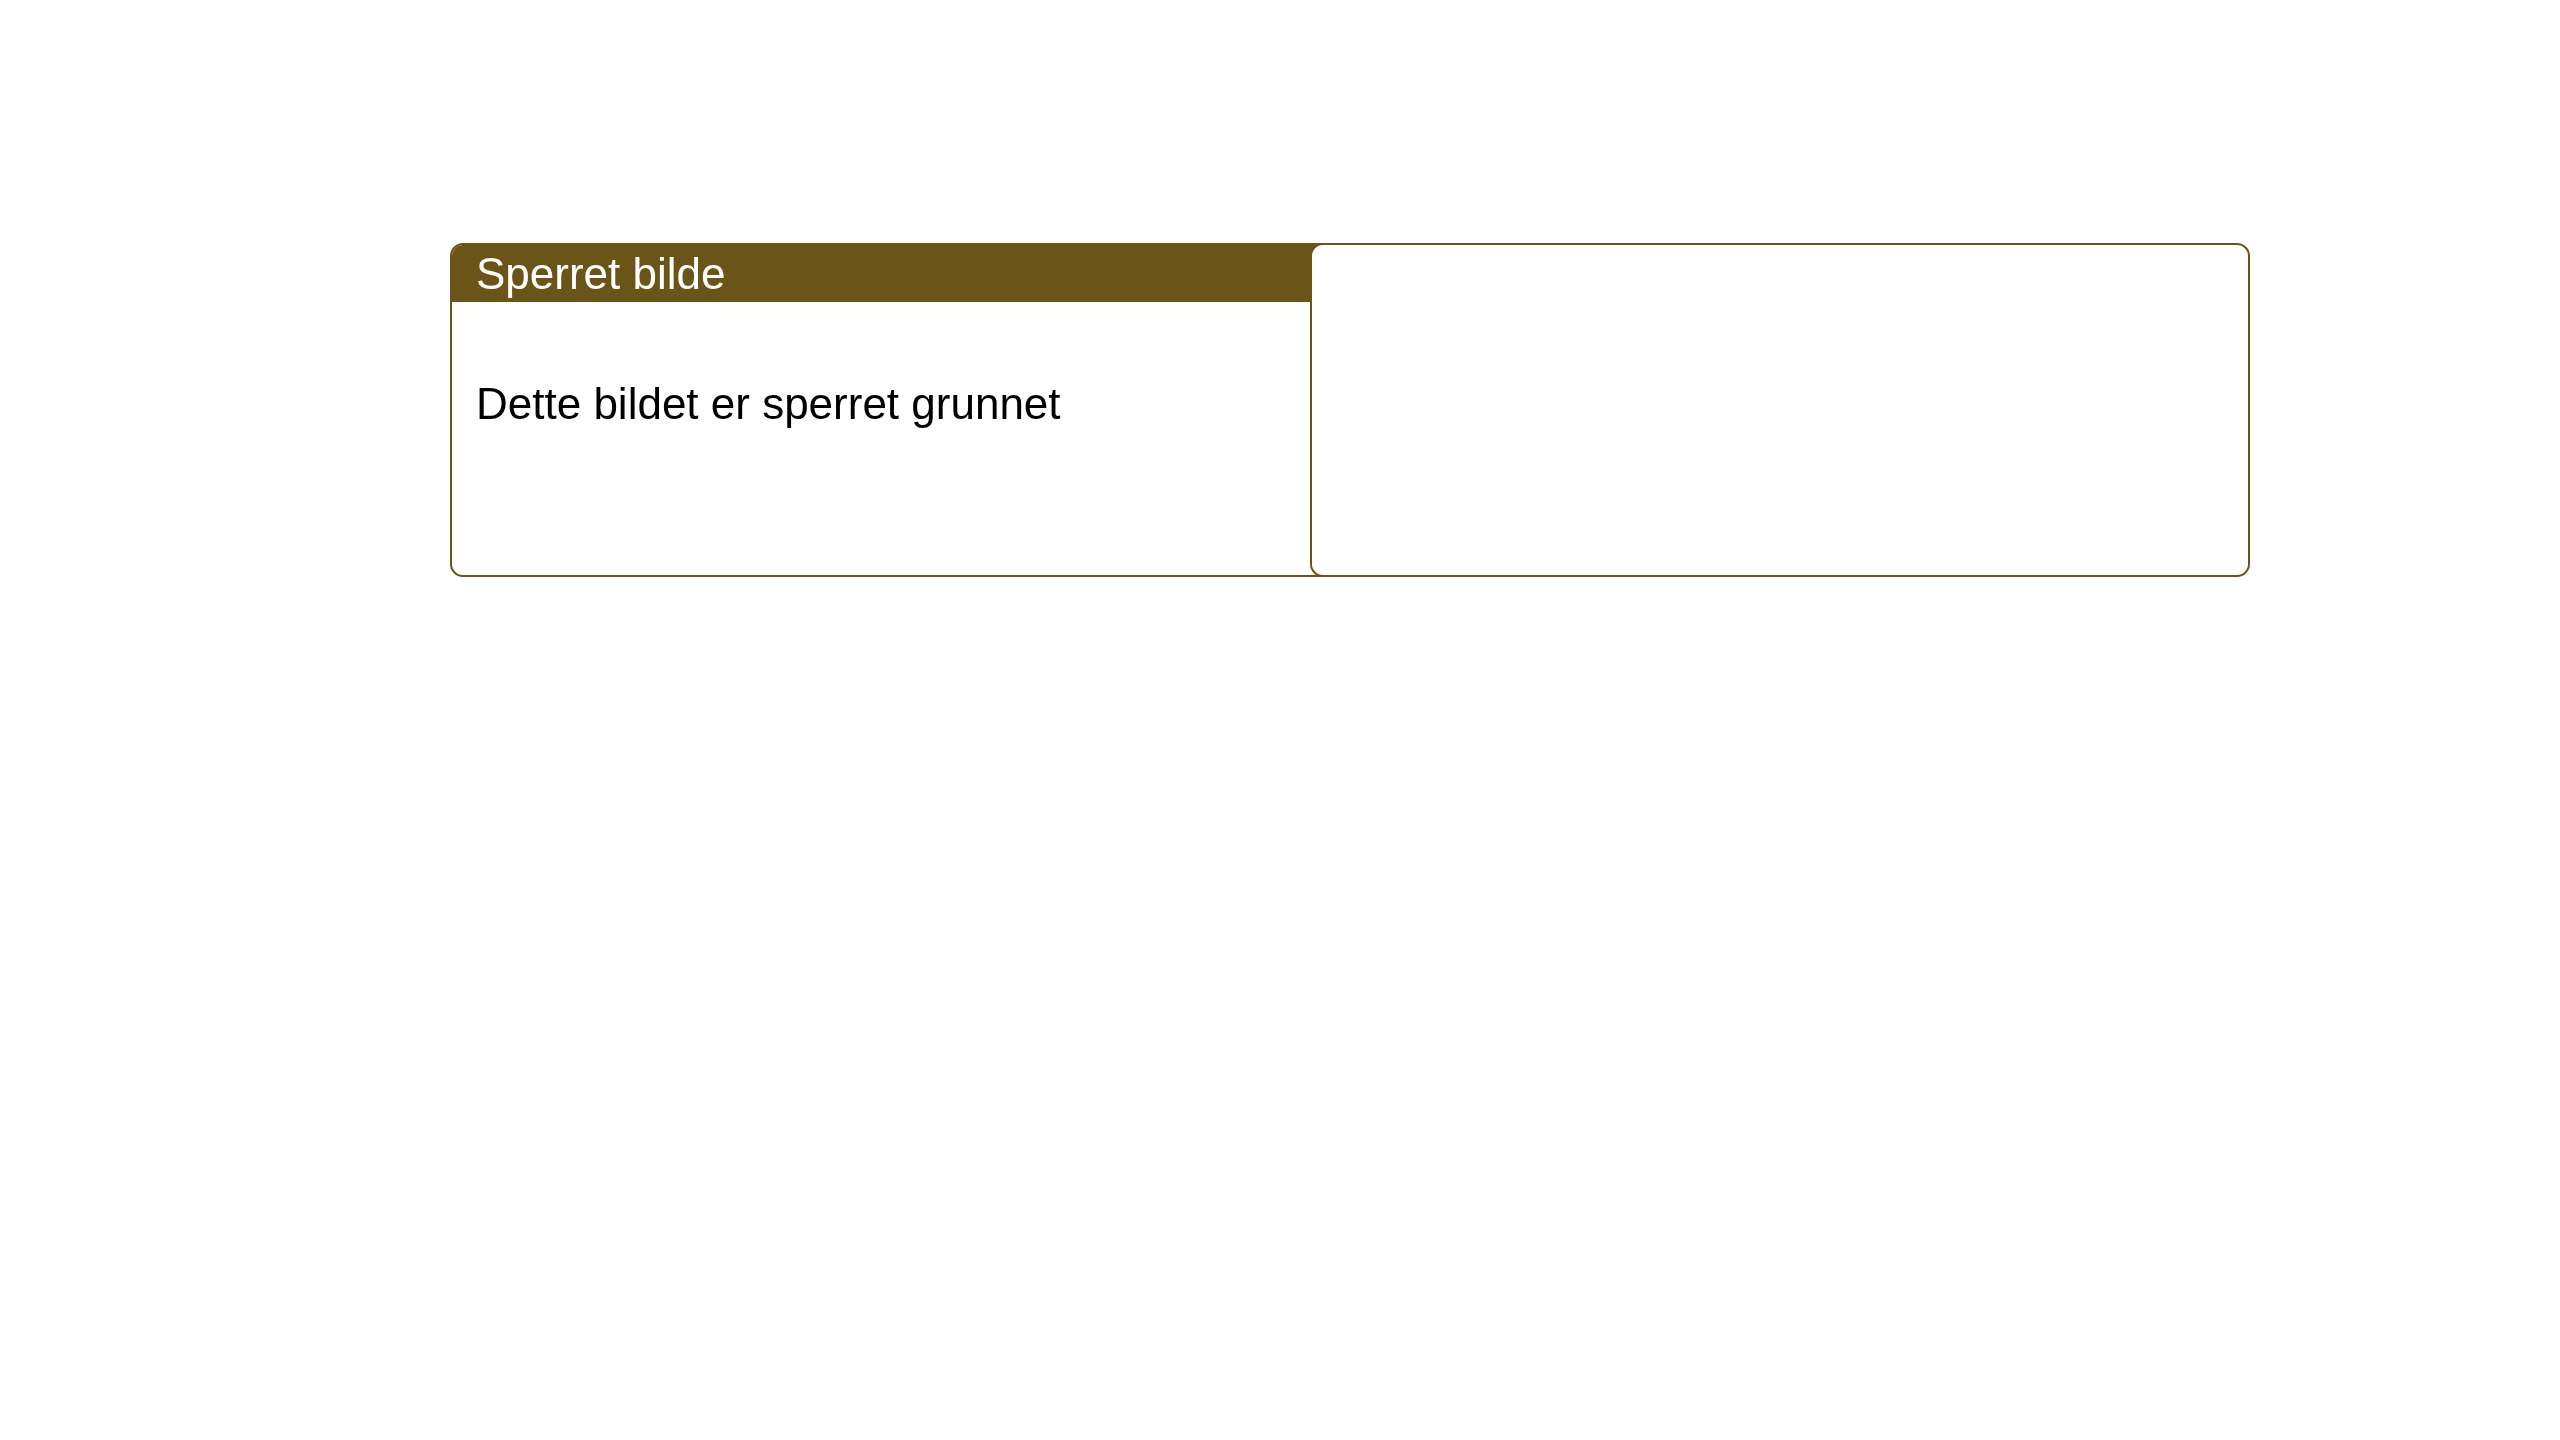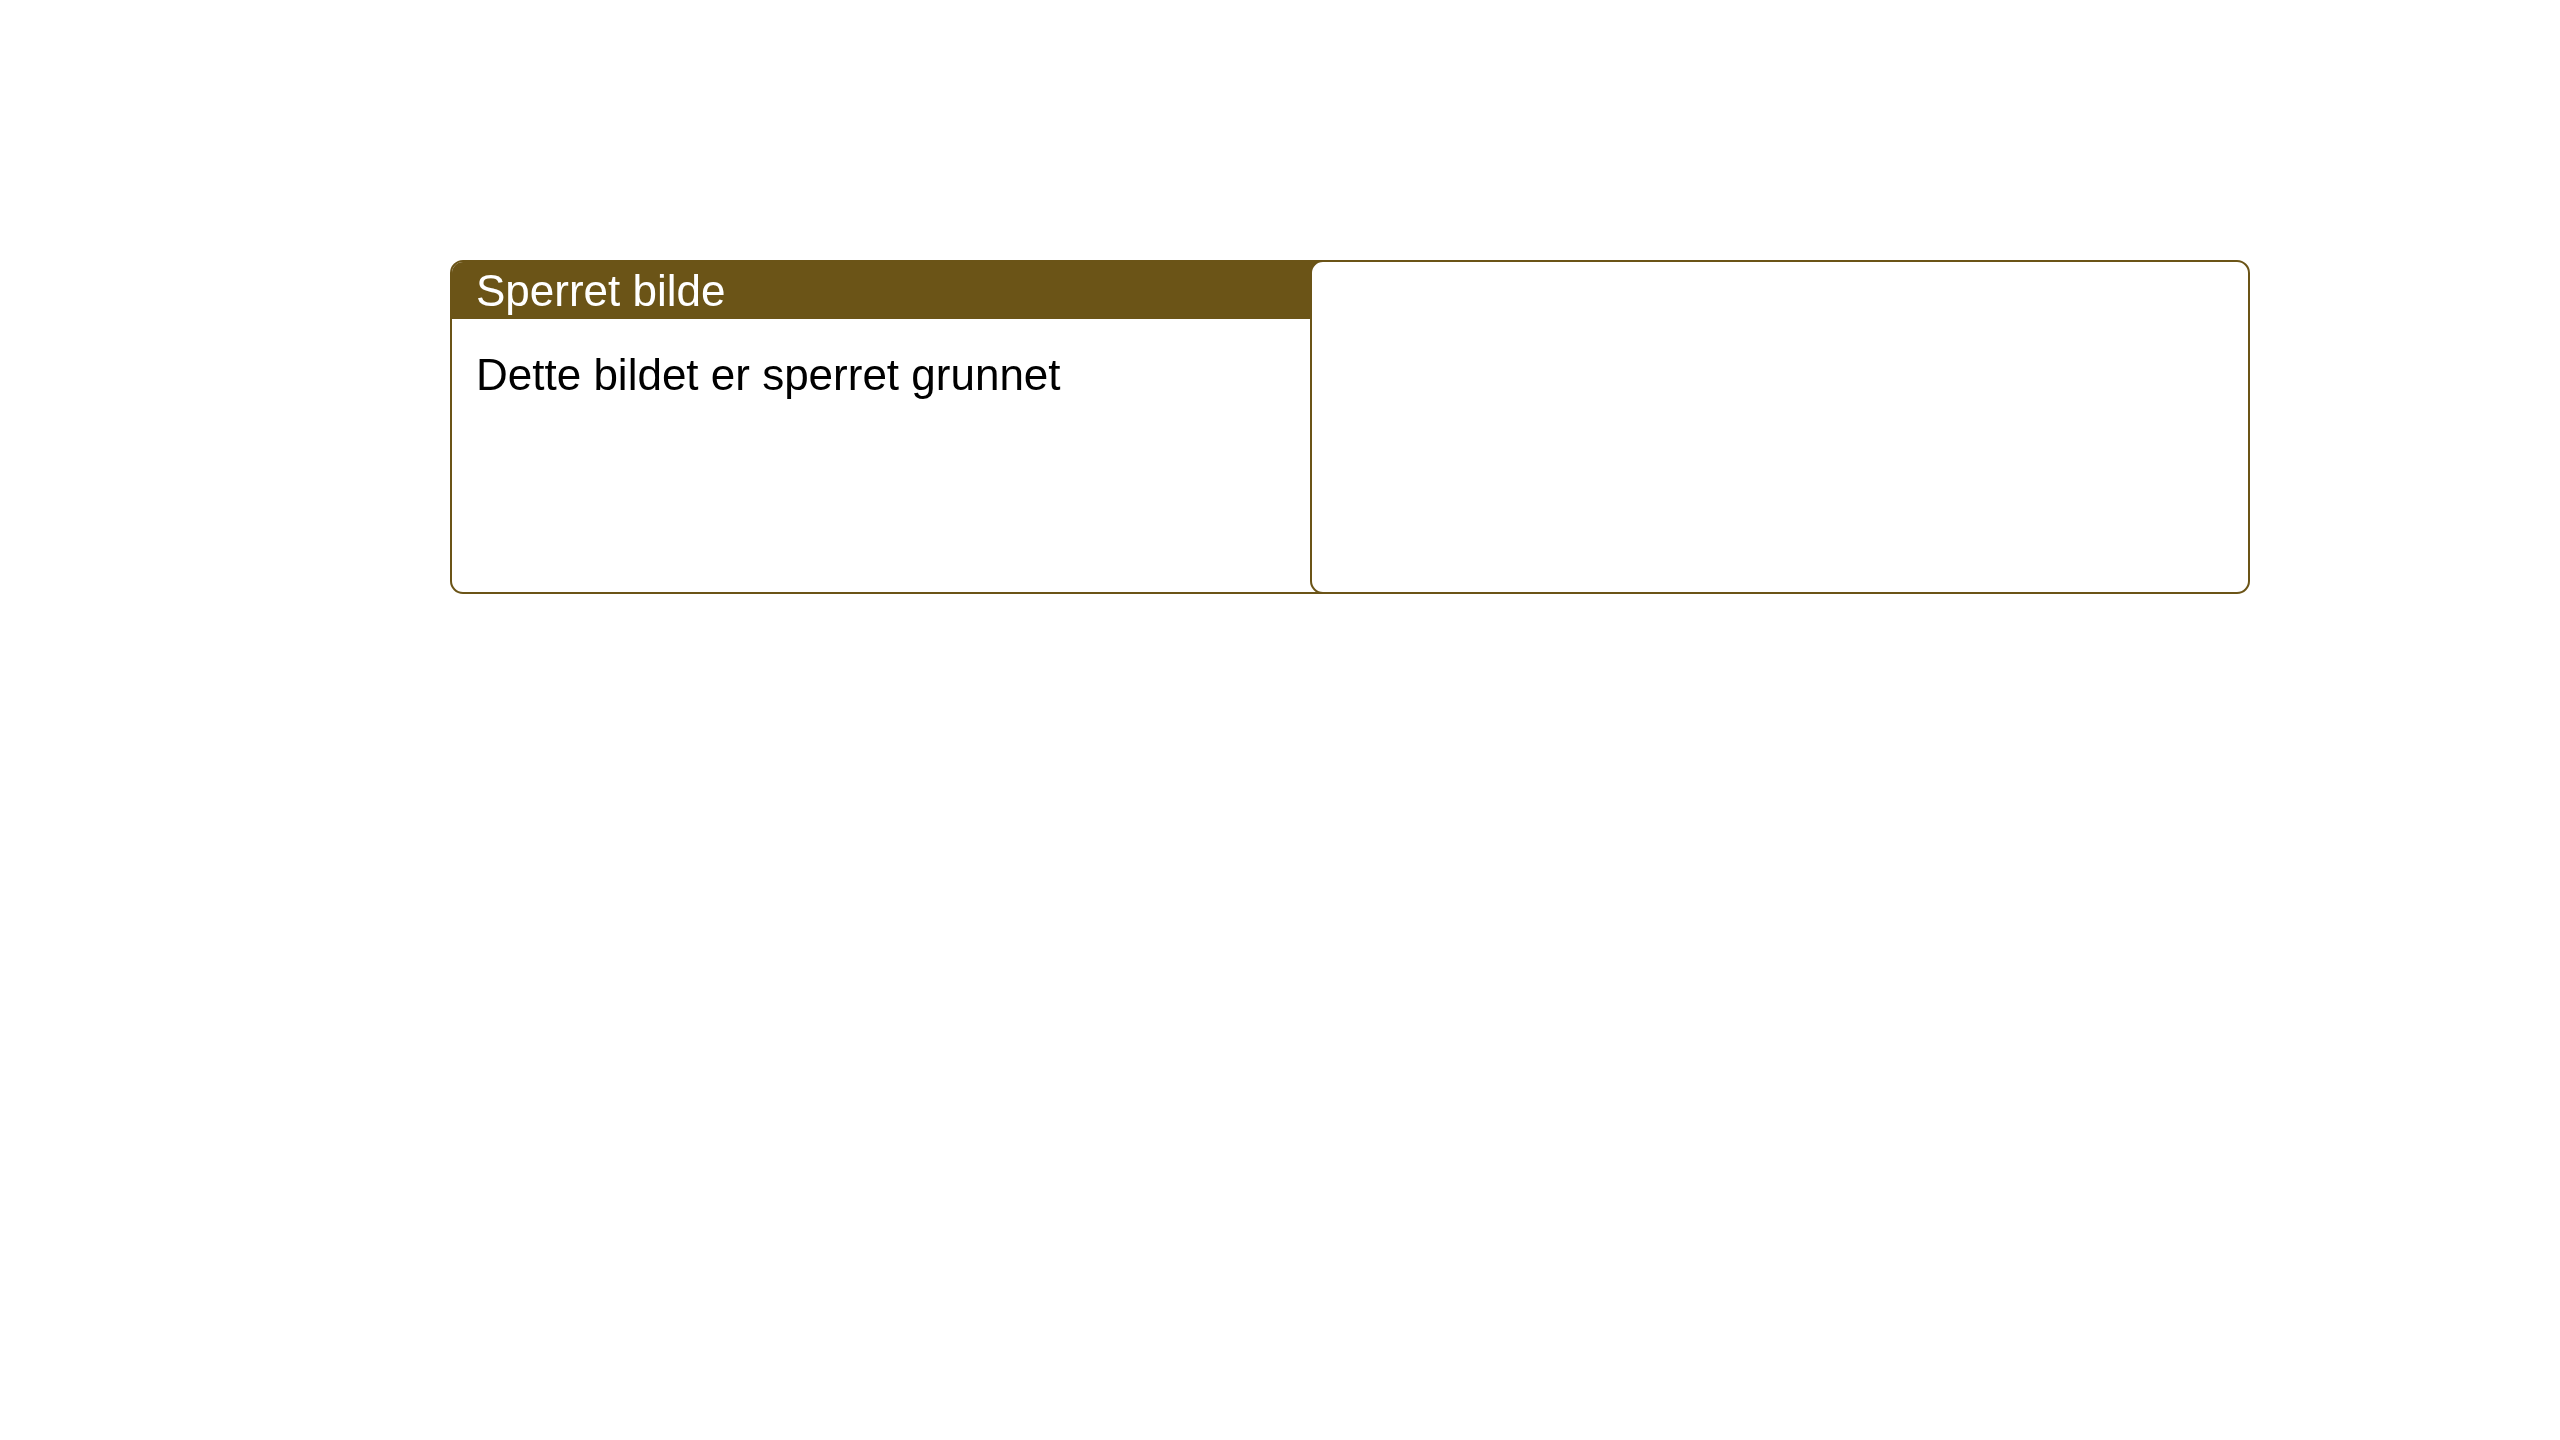--- a/index.html
+++ b/index.html
@@ -7,21 +7,21 @@
     padding: 0;
     background: #ffffff;
     width: 2560px;
     height: 1440px;
     font-family: "Liberation Sans", sans-serif;
     position: relative;
     overflow: hidden;
   }
   .card {
     position: absolute;
-    top: 260px;
+    top: 243px;
     width: 940px;
     height: 334px;
     box-sizing: border-box;
     border: 2px solid var(--brown, #6b5417);
     border-radius: 13px;
     background: #ffffff;
     overflow: hidden;
   }
   .card.card-left  { left: 450px; }
   .card.card-right { left: 1310px; }
@@ -35,21 +35,21 @@
     padding: 0 24px;
     font-size: 44px;
     line-height: 1;
   }
   .card-body {
     padding: 30px 24px 0 24px;
     font-size: 44px;
     line-height: 52px;
     color: var(--body-text, #000000);
   }
-  .card-body .line { white-space: nowrap; }
+  .card-body .line { white-space: nowrap; margin-top: 46px; }
 </style>
 </head>
 <body style="background: rgb(255, 255, 255);">
 
 <div class="card card-left">
   <div class="card-header">
     <span>Sperret bilde</span>
   </div>
   <div class="card-body">
     <div class="line">Dette bildet er sperret grunnet</div>

